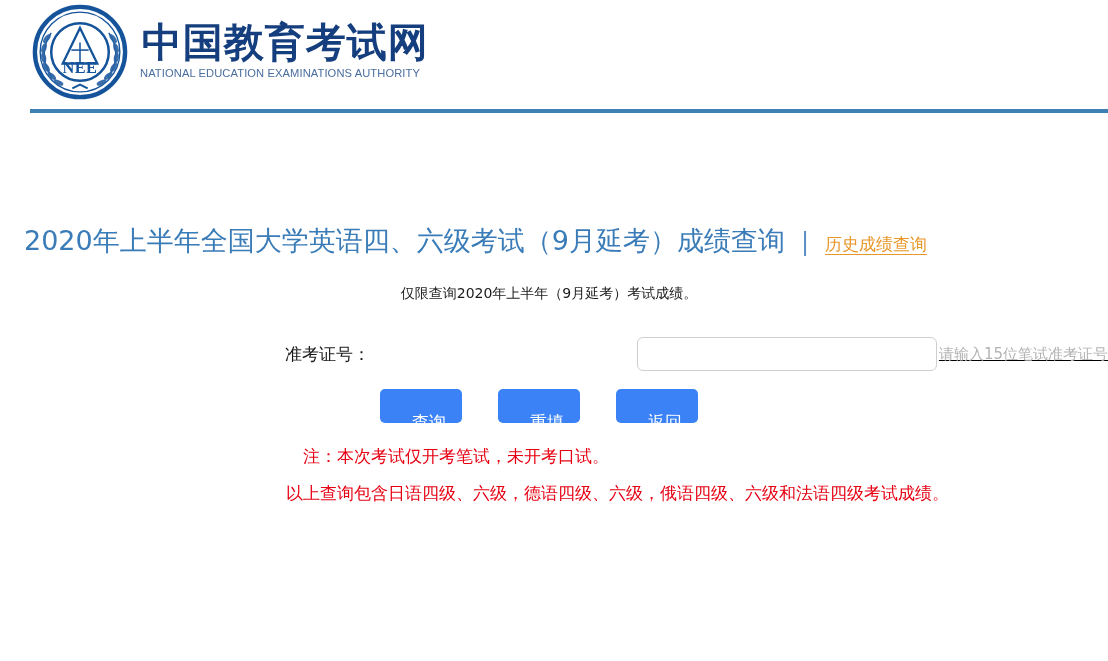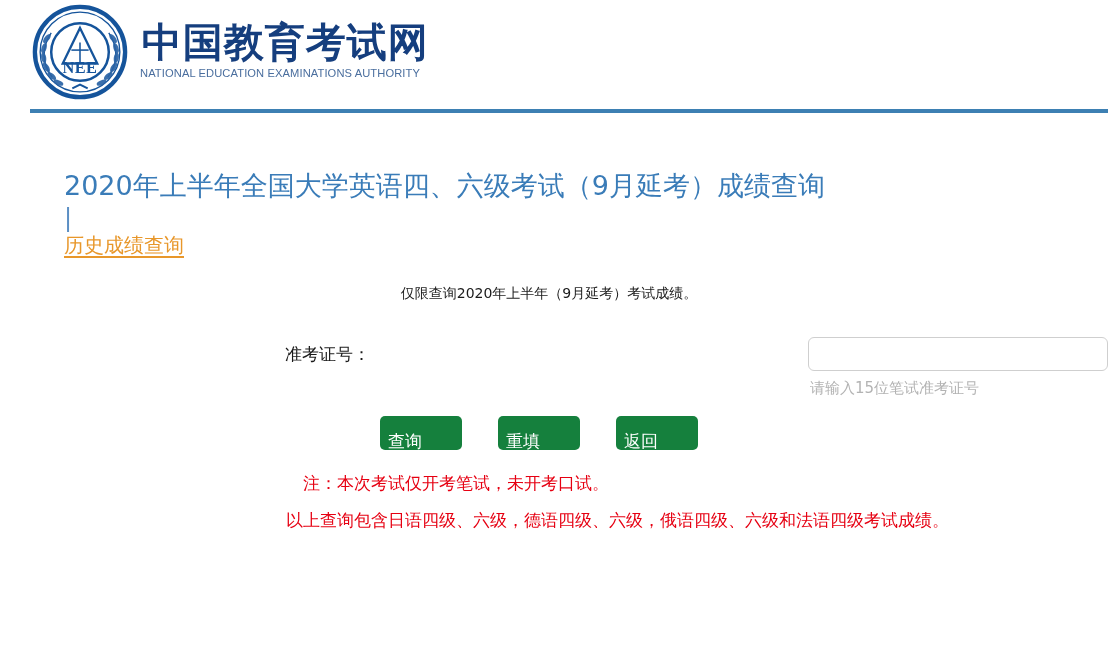--- a/index.html
+++ b/index.html
@@ -62,40 +62,39 @@
     position: absolute;
     left: 30px;
     right: 0;
     top: 109px;
     height: 4px;
     background: #3d80b3;
   }
 
   
   .title-row {
-    margin-top: 58px;
-    padding-left: 48px;
+    margin-top: 113px;
+    padding-left: 24px;
     display: flex;
     align-items: baseline;
     white-space: nowrap;
-    flex-direction: column;
   }
   .page-title {
     font-size: 27px;
     color: #3a7cb8;
     font-family: "DejaVu Sans", "Liberation Sans", sans-serif;
     letter-spacing: 0px;
   }
   .title-sep {
     font-size: 24px;
     color: #5b8fc4;
     margin: 0 16px;
   }
   .history-link {
-    font-size: 20px;
+    font-size: 17px;
     color: #e8972a;
     text-decoration: underline;
     text-underline-offset: 4px;
     cursor: pointer;
     font-family: "DejaVu Sans", "Liberation Sans", sans-serif;
   }
 
   
   .subtitle {
     margin-top: 26px;
@@ -121,21 +120,22 @@
     text-align: right;
     font-size: 17px;
     color: #1a1a1a;
     line-height: 34px;
     padding-right: 10px;
     box-sizing: border-box;
     font-family: "DejaVu Sans", "Liberation Sans", sans-serif;
   }
   .field-col {
     display: flex;
-    flex-direction: column;
+    flex-direction: row;
+    text-decoration: underline;
   }
   .text-input {
     width: 300px;
     height: 34px;
     box-sizing: border-box;
     border: 1px solid #cfcfcf;
     border-radius: 6px;
     background: #ffffff;
     outline: none;
     font-size: 15px;
@@ -159,28 +159,28 @@
     display: flex;
     padding-left: 380px;
     margin-top: 18px;
     gap: 36px;
   }
   .btn {
     width: 82px;
     height: 34px;
     border: none;
     border-radius: 5px;
-    background: #15803d;
+    background: #3b82f6;
     color: #ffffff;
     font-size: 17px;
     cursor: pointer;
     font-family: "DejaVu Sans", "Liberation Sans", sans-serif;
     line-height: 34px;
-    padding: 8px;
-    text-align: left;
+    padding: 16px;
+    text-align: right;
   }
 
   
   .note {
     color: #e60012;
     font-size: 17px;
     font-family: "DejaVu Sans", "Liberation Sans", sans-serif;
   }
   .note-1 {
     margin-top: 22px;

